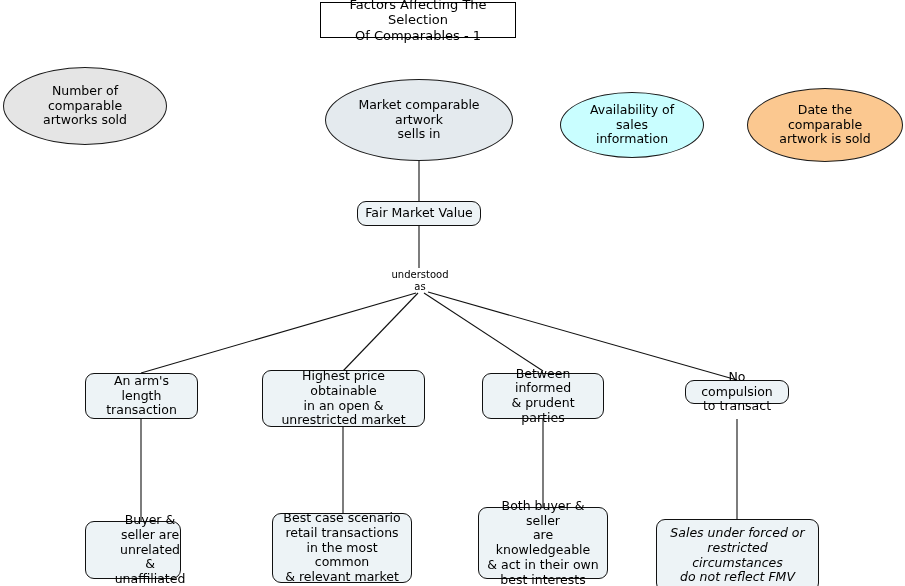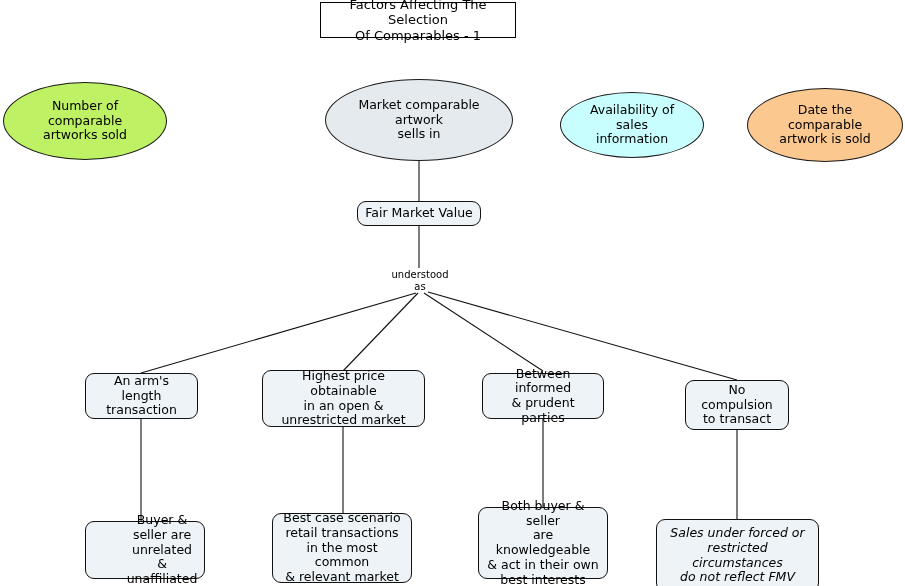--- a/index.html
+++ b/index.html
@@ -78,21 +78,21 @@
       <line x1="141" y1="419" x2="141" y2="521"></line>
       <line x1="343" y1="426" x2="343" y2="514"></line>
       <line x1="543" y1="419" x2="543" y2="508"></line>
       <line x1="737" y1="419" x2="737" y2="519"></line>
     </g>
   </svg>
 
   <div class="node title-box" style="left:320px; top:2px; width:196px; height:36px;">Factors Affecting The Selection
 Of Comparables - 1</div>
 
-  <div class="node ellipse" style="left:3px; top:82px; width:164px; height:78px; background:#bef264;">Number of comparable
+  <div class="node ellipse" style="left:3px; top:67px; width:164px; height:78px; background:#e5e5e5;">Number of comparable
 artworks sold</div>
 
 
   <div class="node ellipse" style="left:325px; top:79px; width:188px; height:82px; background:#e4eaee;">Market comparable artwork
 sells in</div>
 
   <div class="node ellipse" style="left:560px; top:92px; width:144px; height:66px; background:#c9feff;">Availability of sales
 information</div>
 
   <div class="node ellipse" style="left:747px; top:88px; width:156px; height:74px; background:#fbc890;">Date the comparable
@@ -106,24 +106,24 @@
   <div class="node rbox" style="left:85px; top:373px; width:113px; height:46px;">An arm's length
 transaction</div>
 
   <div class="node rbox" style="left:262px; top:370px; width:163px; height:57px;">Highest price obtainable
 in an open &amp;
 unrestricted market</div>
 
   <div class="node rbox" style="left:482px; top:373px; width:122px; height:46px;">Between informed
 &amp; prudent parties</div>
 
-  <div class="node rbox" style="left:685px; top:380px; width:104px; height:50px;">No compulsion
+  <div class="node rbox" style="left:685px; top:380px; width:104px; height:24px;">No compulsion
 to transact</div>
 
-  <div class="node rbox" style="left:85px; top:521px; width:120px; height:58px;padding-left:41px;">Buyer &amp; seller are
+  <div class="node rbox" style="left:85px; top:521px; width:96px; height:58px;padding-left:41px;">Buyer &amp; seller are
 unrelated &amp;
 unaffiliated</div>
 
   <div class="node rbox" style="left:272px; top:513px; width:140px; height:70px;">Best case scenario
 retail transactions
 in the most common
 &amp; relevant market</div>
 
   <div class="node rbox" style="left:478px; top:507px; width:130px; height:72px;">Both buyer &amp; seller
 are knowledgeable

